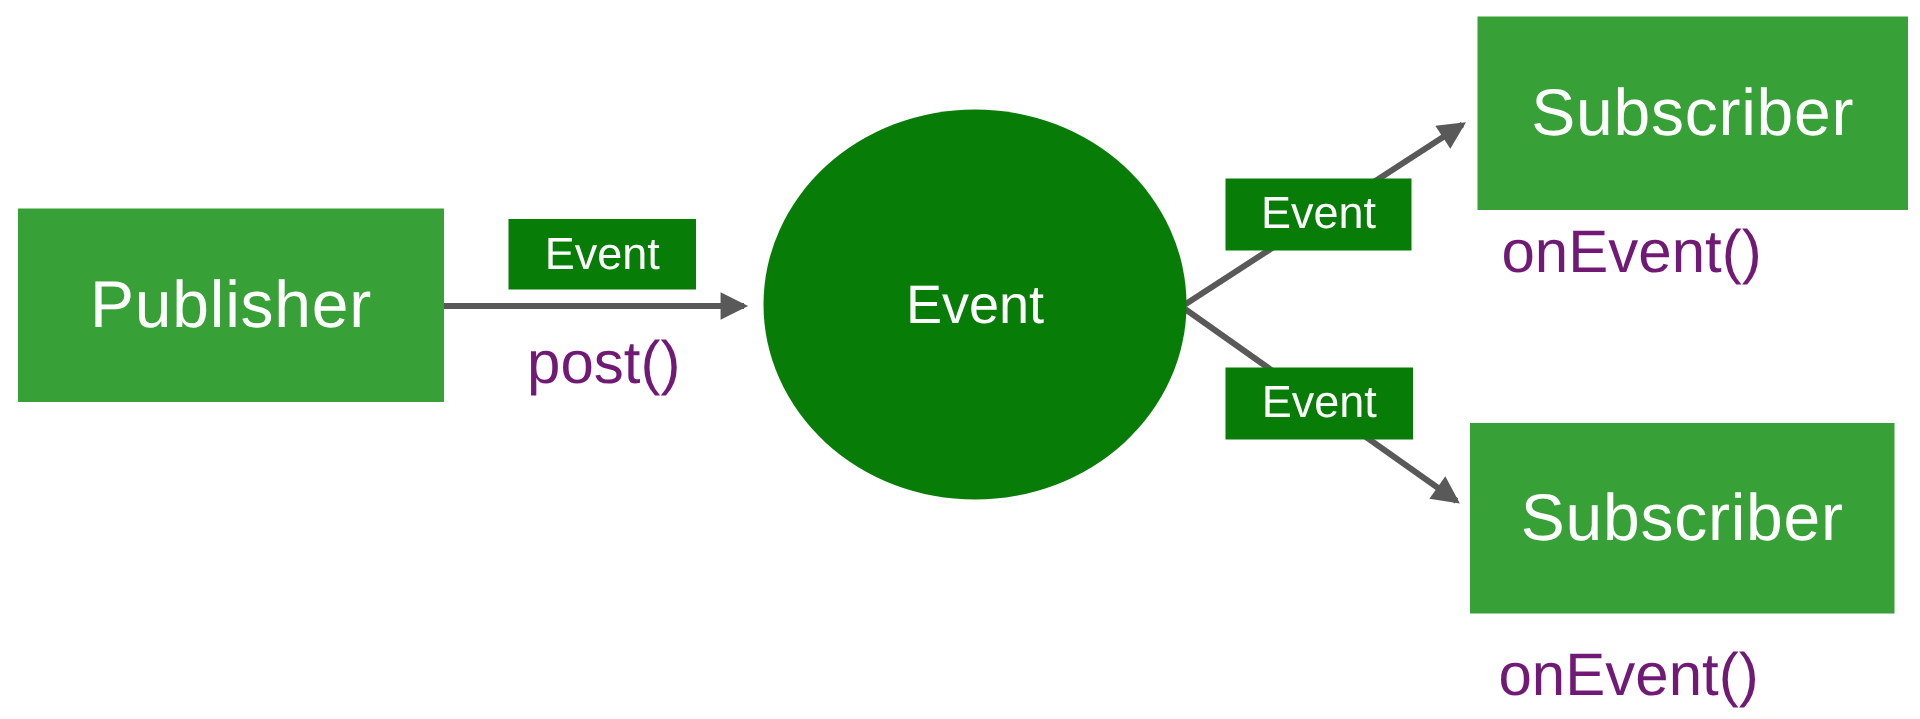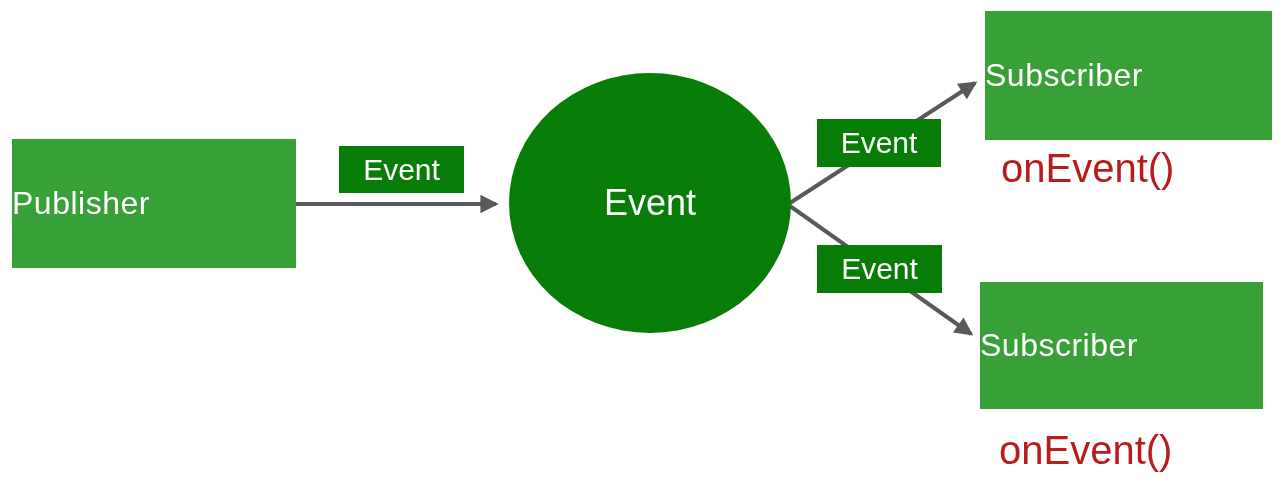--- a/index.html
+++ b/index.html
@@ -19,23 +19,23 @@
     left: 0; top: 0;
     width: 1280px; height: 479px;
     z-index: 0;
   }
 
   .node-box {
     position: absolute;
     background: #37A037;
     display: flex;
     align-items: center;
-    justify-content: flex-start;
+    justify-content: center;
     color: #ffffff;
-    font-size: 32px;
+    font-size: 44px;
     font-weight: 400;
     letter-spacing: 0.5px;
     z-index: 1;
   }
 
   #publisher-box   { left: 12px;  top: 139px; width: 284px; height: 129px; }
   #subscriber-top-box    { left: 985px; top: 11px;  width: 287px; height: 129px; }
   #subscriber-bottom-box { left: 980px; top: 282px; width: 283px; height: 127px; }
 
   .event-badge {
@@ -64,21 +64,21 @@
     align-items: center;
     justify-content: center;
     color: #ffffff;
     font-size: 36px;
     line-height: 52px;
     z-index: 1;
   }
 
   .method-label {
     position: absolute;
-    color: #b91c1c;
+    color: #701a75;
     font-size: 40px;
     font-weight: 400;
     z-index: 2;
     white-space: nowrap;
   }
   #post-label    { left: 330px;  top: 220px; width: 145px; text-align: center; }
   #onevent-top   { left: 1001px; top: 146px; }
   #onevent-bottom{ left: 999px;  top: 428px; }
 </style>
 </head>
@@ -98,20 +98,21 @@
   </svg>
 
   <div class="node-box" id="publisher-box">
     <span>Publisher</span>
   </div>
 
   <div class="event-badge" id="event-badge-publish">
     <span>Event</span>
   </div>
 
+  <div class="method-label" id="post-label">post()</div>
 
   <div id="event-bus-circle">
     <span>Event</span>
   </div>
 
   <div class="event-badge" id="event-badge-top">
     <span>Event</span>
   </div>
 
   <div class="event-badge" id="event-badge-bottom">

